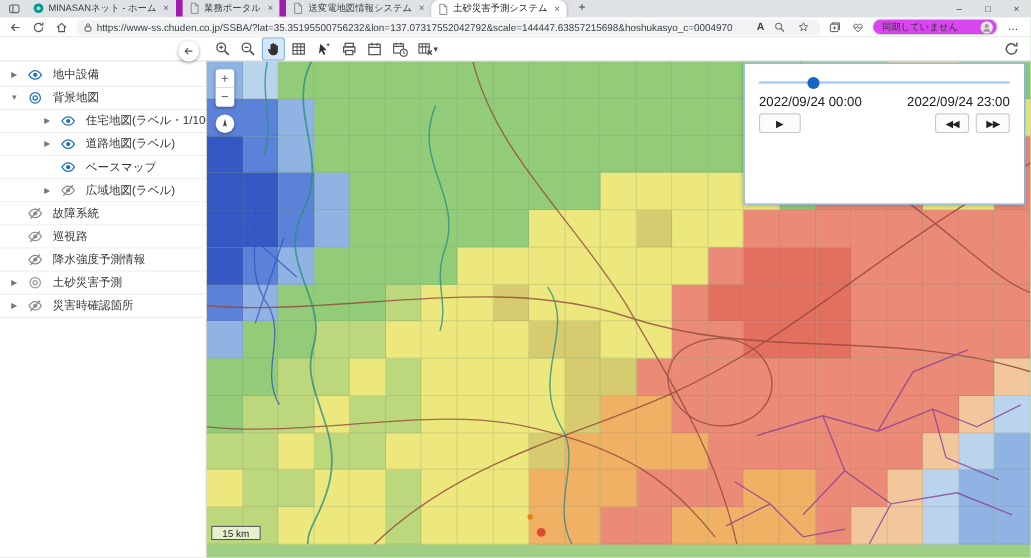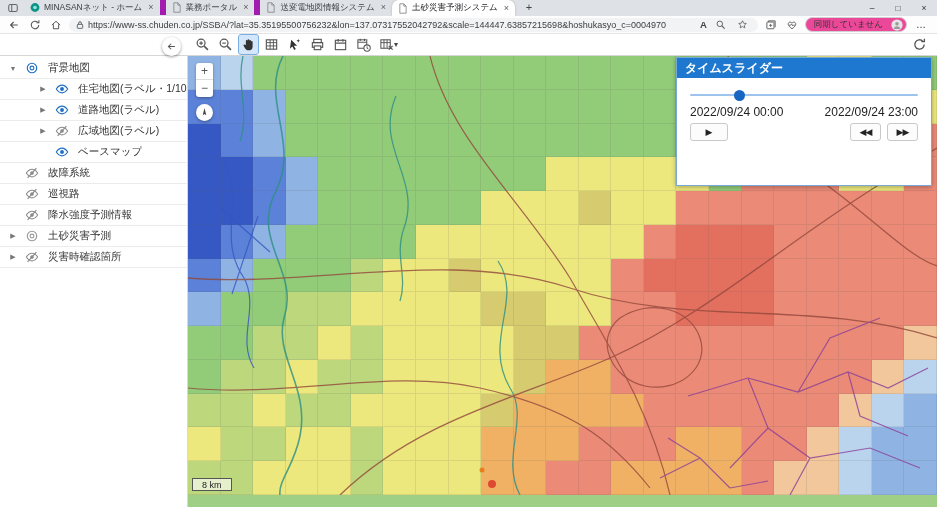--- a/index.html
+++ b/index.html
@@ -25,21 +25,21 @@
   
   .navbar{position:absolute;left:0;top:16px;width:937px;height:18px;background:#fdfdfd;border-bottom:1px solid #e4e4e4;display:flex;align-items:center;padding:0 6px;gap:5px}
   .nbtn{width:16px;height:16px;display:flex;align-items:center;justify-content:center;flex:0 0 auto}
   .nbtn svg{width:12px;height:12px}
   .urlpill{flex:1;height:14px;background:#f1f3f4;border-radius:7px;display:flex;align-items:center;padding:0 7px;gap:4px;min-width:0;max-width:726px}
   .urlpill .lock svg{width:8px;height:10px;display:block}
   .urltext{font-size:9px;color:#3c4043;white-space:nowrap;overflow:hidden;text-overflow:ellipsis;flex:1}
   .pillicons{display:flex;align-items:center;gap:6px;flex:0 0 auto}
   .pillicons .nbtn svg{width:11px;height:11px}
   .readaloud{font-size:9.5px;color:#444;font-weight:bold}
-  .profile{display:flex;align-items:center;gap:8px;height:15px;border:1px solid #d0d0d0;border-radius:8px;padding:0 3px 0 8px;font-size:8.5px;color:#333;background:#ec4899;flex:0 0 auto}
+  .profile{display:flex;align-items:center;gap:20px;height:15px;border:1px solid #d0d0d0;border-radius:8px;padding:0 3px 0 8px;font-size:8.5px;color:#333;background:#d946ef;flex:0 0 auto}
   .profile .avatar svg{width:12px;height:12px;display:block}
   .more{font-size:10px;color:#333;letter-spacing:1px;padding:0 4px}
 
   
   .apptoolbar{position:absolute;left:0;top:34px;width:937px;height:22px;background:#fff;border-bottom:1px solid #d6d6d6;display:flex;align-items:center}
   .tools{display:flex;align-items:center;gap:4px;margin-left:193px}
   .tool{width:19px;height:19px;display:flex;align-items:center;justify-content:center;border-radius:2px}
   .tool svg{width:15px;height:15px}
   .tool.selected{background:#d4e6f9;outline:1px solid #7aade0}
   .caret{font-size:8px;color:#444;margin-left:-2px}
@@ -292,20 +292,30 @@
 
   <div class="back-fab">
       <svg viewBox="0 0 16 16">
         <path d="M13 8 H3.5 M7.5 4 L3.5 8 l4 4" fill="none" stroke="#555" stroke-width="1.5"></path>
       </svg>
     </div>
 
   <div class="content">
     <div class="sidebar" id="sidebar">
         <div class="srow lv0">
+          <span class="arr">▶</span>
+          <span class="licon">
+            <svg viewBox="0 0 16 16">
+              <path d="M1.5 8 C3.5 4.9 5.6 3.6 8 3.6 s4.5 1.3 6.5 4.4 C12.5 11.1 10.4 12.4 8 12.4 S3.5 11.1 1.5 8z" fill="none" stroke="#1f6fc4" stroke-width="1.3"></path>
+              <circle cx="8" cy="8" r="2.2" fill="#1f6fc4"></circle>
+            </svg>
+          </span>
+          <span class="lbl">地中設備</span>
+        </div>
+        <div class="srow lv0">
           <span class="arr">▼</span>
           <span class="licon">
             <svg viewBox="0 0 16 16">
               <circle cx="8" cy="8" r="5.4" fill="none" stroke="#1f6fc4" stroke-width="1.3"></circle>
               <circle cx="8" cy="8" r="2.2" fill="none" stroke="#1f6fc4" stroke-width="1.3"></circle>
             </svg>
           </span>
           <span class="lbl">背景地図</span>
         </div>
         <div class="srow lv1">
@@ -320,41 +330,41 @@
         </div>
         <div class="srow lv1">
           <span class="arr">▶</span>
           <span class="licon">
             <svg viewBox="0 0 16 16">
               <path d="M1.5 8 C3.5 4.9 5.6 3.6 8 3.6 s4.5 1.3 6.5 4.4 C12.5 11.1 10.4 12.4 8 12.4 S3.5 11.1 1.5 8z" fill="none" stroke="#1f6fc4" stroke-width="1.3"></path>
               <circle cx="8" cy="8" r="2.2" fill="#1f6fc4"></circle>
             </svg>
           </span>
           <span class="lbl">道路地図(ラベル)</span>
+        </div>
+        <div class="srow lv1">
+          <span class="arr"></span>
+          <span class="licon">
+            <svg viewBox="0 0 16 16">
+              <path d="M1.5 8 C3.5 4.9 5.6 3.6 8 3.6 s4.5 1.3 6.5 4.4 C12.5 11.1 10.4 12.4 8 12.4 S3.5 11.1 1.5 8z" fill="none" stroke="#1f6fc4" stroke-width="1.3"></path>
+              <circle cx="8" cy="8" r="2.2" fill="#1f6fc4"></circle>
+            </svg>
+          </span>
+          <span class="lbl">ベースマップ</span>
         </div>
         <div class="srow lv1">
           <span class="arr">▶</span>
           <span class="licon">
             <svg viewBox="0 0 16 16">
               <path d="M1.5 8 C3.5 4.9 5.6 3.6 8 3.6 s4.5 1.3 6.5 4.4 C12.5 11.1 10.4 12.4 8 12.4 S3.5 11.1 1.5 8z" fill="none" stroke="#8a8a8a" stroke-width="1.2"></path>
               <circle cx="8" cy="8" r="2.1" fill="#8a8a8a"></circle>
               <line x1="3" y1="13.5" x2="13" y2="2.5" stroke="#8a8a8a" stroke-width="1.3"></line>
             </svg>
           </span>
           <span class="lbl">広域地図(ラベル)</span>
-        </div>
-        <div class="srow lv1">
-          <span class="arr"></span>
-          <span class="licon">
-            <svg viewBox="0 0 16 16">
-              <path d="M1.5 8 C3.5 4.9 5.6 3.6 8 3.6 s4.5 1.3 6.5 4.4 C12.5 11.1 10.4 12.4 8 12.4 S3.5 11.1 1.5 8z" fill="none" stroke="#1f6fc4" stroke-width="1.3"></path>
-              <circle cx="8" cy="8" r="2.2" fill="#1f6fc4"></circle>
-            </svg>
-          </span>
-          <span class="lbl">ベースマップ</span>
         </div>
         <div class="srow lv0">
           <span class="arr"></span>
           <span class="licon">
             <svg viewBox="0 0 16 16">
               <path d="M1.5 8 C3.5 4.9 5.6 3.6 8 3.6 s4.5 1.3 6.5 4.4 C12.5 11.1 10.4 12.4 8 12.4 S3.5 11.1 1.5 8z" fill="none" stroke="#8a8a8a" stroke-width="1.2"></path>
               <circle cx="8" cy="8" r="2.1" fill="#8a8a8a"></circle>
               <line x1="3" y1="13.5" x2="13" y2="2.5" stroke="#8a8a8a" stroke-width="1.3"></line>
             </svg>
           </span>
@@ -730,24 +740,23 @@
 
       <div class="zoomctl">
         <div>+</div>
         <div>−</div>
       </div>
       <div class="compass">
           <svg viewBox="0 0 16 16">
             <path d="M8 1.5 L10.6 12 L8 10.2 L5.4 12z" fill="#444"></path>
           </svg>
         </div>
-      <div class="scalebar">8 km</div>
+      <div class="scalebar">15 km</div>
 
       <div class="panel">
-        <div class="panel-h" style="background: rgb(30, 120, 207);">タイムスライダー</div>
         <div class="panel-b">
           <div class="slider">
             <div class="track"></div>
             <div class="thumb" id="thumb" style="left: 21.7%;"></div>
           </div>
           <div class="range">
             <span>2022/09/24 00:00</span>
             <span>2022/09/24 23:00</span>
           </div>
           <div class="btnrow">

